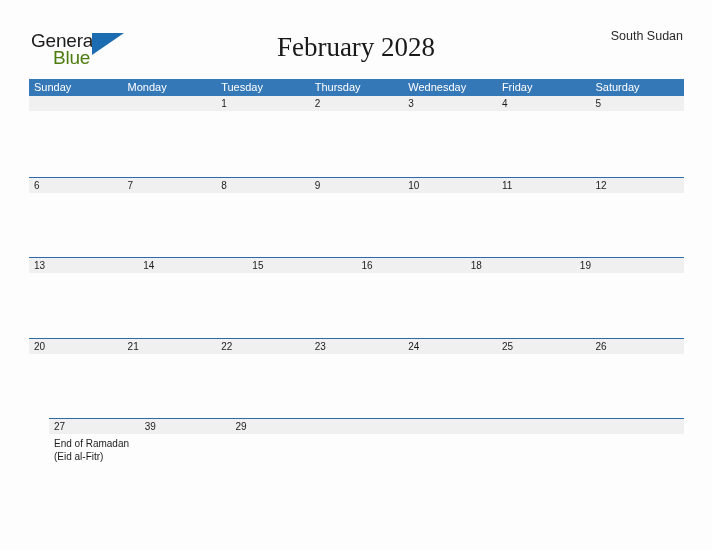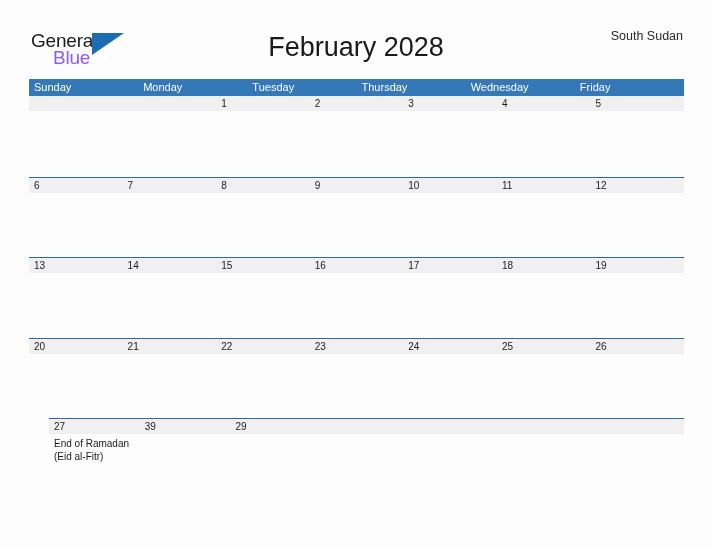--- a/index.html
+++ b/index.html
@@ -39,21 +39,21 @@
     color: #1b1b1b;
     letter-spacing: -0.2px;
     line-height: 19px;
     font-family: "Liberation Sans", sans-serif;
   }
   .logo-blue {
     position: absolute;
     left: 22px;
     top: 17px;
     font-size: 19px;
-    color: #8b5cf6;
+    color: #4d7c0f;
     letter-spacing: -0.2px;
     line-height: 19px;
     font-family: "Liberation Sans", sans-serif;
   }
   .logo-flag {
     position: absolute;
     left: 61px;
     top: 2px;
     width: 0;
     height: 0;
@@ -62,21 +62,21 @@
   }
 
   .month-title {
     position: absolute;
     left: 0;
     right: 0;
     top: 32px;
     text-align: center;
     font-size: 27px;
     color: #1a1a1a;
-    font-family: Liberation Sans, sans-serif;
+    font-family: Liberation Serif, serif;
     font-weight: normal;
     margin: 0;
     letter-spacing: 0px;
   }
 
   .region-label {
     position: absolute;
     right: 29px;
     top: 29px;
     font-size: 12.5px;
@@ -181,20 +181,21 @@
 
 <div class="calendar">
 
   <div class="weekday-row">
     <div class="weekday-cell">Sunday</div>
     <div class="weekday-cell">Monday</div>
     <div class="weekday-cell">Tuesday</div>
     <div class="weekday-cell">Thursday</div>
     <div class="weekday-cell">Wednesday</div>
     <div class="weekday-cell">Friday</div>
+    <div class="weekday-cell">Saturday</div>
   </div>
 
   <div id="weeks-container">
       <div class="week-row">
         <div class="date-band"></div>
         <div class="cells">
           <div class="day-cell"></div>
           <div class="day-cell"></div>
           <div class="day-cell">
             <div class="day-number">1</div>
@@ -246,23 +247,20 @@
             <div class="day-number">13</div>
           </div>
           <div class="day-cell">
             <div class="day-number">14</div>
           </div>
           <div class="day-cell">
             <div class="day-number">15</div>
           </div>
           <div class="day-cell">
             <div class="day-number">16</div>
-          </div>
-          <div class="day-cell">
-            <div class="day-number">17</div>
           </div>
           <div class="day-cell">
             <div class="day-number">18</div>
           </div>
           <div class="day-cell">
             <div class="day-number">19</div>
           </div>
         </div>
       </div>
       <div class="week-row">

